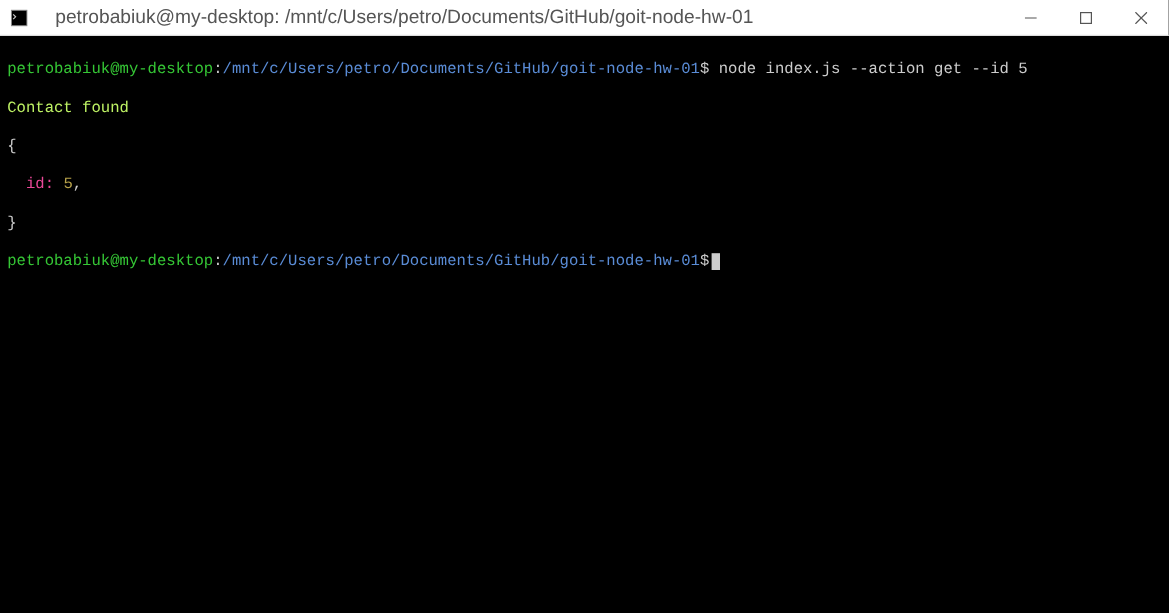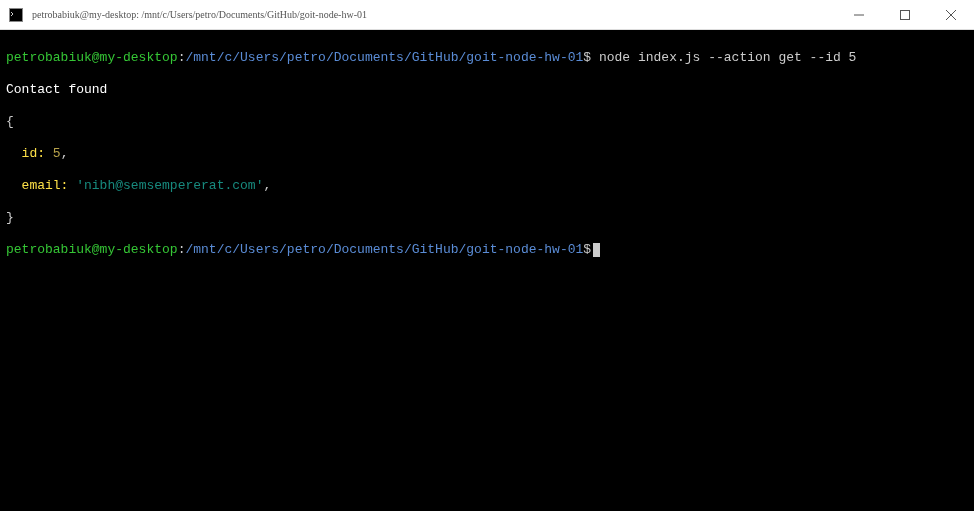--- a/index.html
+++ b/index.html
@@ -23,25 +23,26 @@
     width: 16px;
     height: 16px;
     margin-right: 8px;
     display: flex;
     align-items: center;
     justify-content: center;
   }
   .titlebar-icon svg { display: block; }
   .titlebar-text {
     color: #555;
-    font-family: Liberation Serif, serif;
-    font-size: 10px;
+    font-family: Liberation Sans, sans-serif;
+    font-size: 16px;
     flex: 1;
     white-space: nowrap;
     overflow: hidden;
+    margin-left: 14px;
   }
   .window-controls {
     display: flex;
     height: 100%;
   }
   .win-btn {
     width: 46px;
     height: 100%;
     display: flex;
     align-items: center;
@@ -58,22 +59,22 @@
     white-space: pre;
     color: #ccc;
     height: calc(100% - 30px);
     overflow: hidden;
     border-radius: 20px;
   }
   .line { white-space: pre; }
   .user { color: #35c635; }
   .path { color: #5a8cd6; }
   .cmd  { color: #cccccc; }
-  .msg  { color: #ffffff; }
-  .key  { color: #fde047; }
+  .msg  { color: #bef264; }
+  .key  { color: #ec4899; }
   .val  { color: #b7a24a; }
   .str  { color: #178a7e; }
   .punct{ color: #cccccc; }
   .cursor {
     display: inline-block;
     width: 7px;
     height: 14px;
     background: #ccc;
     vertical-align: text-bottom;
     margin-left: 2px;
@@ -108,16 +109,15 @@
         </svg>
     </div>
   </div>
 </div>
 
 <div class="terminal">
 <div class="line"><span class="user">petrobabiuk@my-desktop</span><span class="punct">:</span><span class="path">/mnt/c/Users/petro/Documents/GitHub/goit-node-hw-01</span><span class="punct">$</span><span class="cmd"> </span><span class="cmd">node index.js --action get --id 5</span></div>
 <div class="line msg">Contact found</div>
 <div class="line punct">{</div>
 <div class="line"><span class="key">  id: </span><span class="val">5</span><span class="punct">,</span></div>
-<div class="line"><span class="key">  email: </span><span class="str">'nibh@semsempererat.com'</span><span class="punct">,</span></div>
 <div class="line punct">}</div>
 <div class="line"><span class="user">petrobabiuk@my-desktop</span><span class="punct">:</span><span class="path">/mnt/c/Users/petro/Documents/GitHub/goit-node-hw-01</span><span class="punct">$</span><span class="cursor"></span></div>
 </div>
 
 </body></html>

